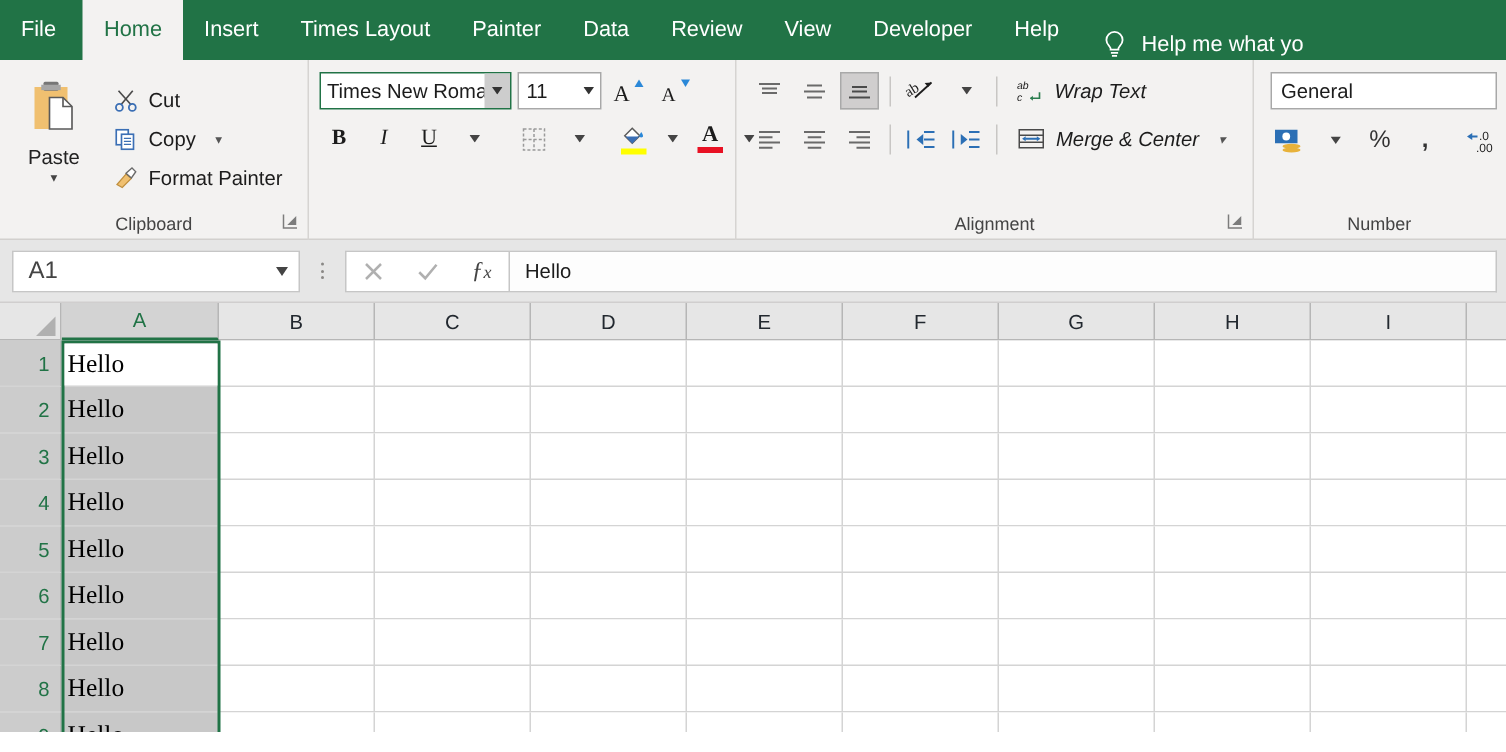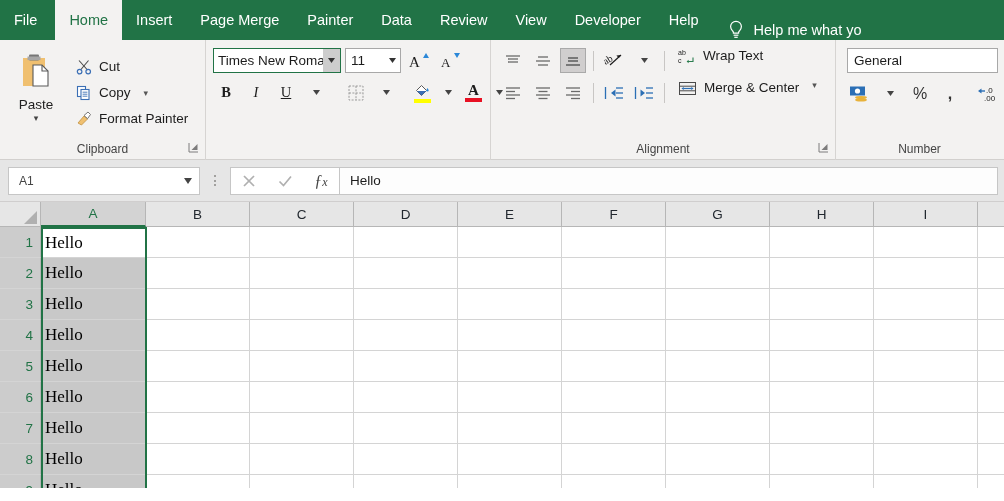--- a/index.html
+++ b/index.html
@@ -139,23 +139,23 @@
   .btn.sel { background: #d0cece; border: 1px solid #a9a9a9; }
   .bi { font-size: 14.5px; font-family: "Liberation Serif", serif; }
   .sep { width: 1px; height: 20px; background: #c8c6c4; margin: 0 3px; }
   .fill-btn, .color-btn { display: flex; flex-direction: column; align-items: center; justify-content: center; width: 26px; height:25px; cursor:pointer;}
   .swatch { width: 17px; height: 4px; margin-top: 1px; }
 
   
   .g-align { width: 345px; }
   .al-rows { display: flex; flex-direction: column; gap: 5px; padding-left: 4px; }
   .wrap-item {
-    display: flex; align-items: flex-start; gap: 7px;
+    display: flex; align-items: center; gap: 7px;
     height: 26px; padding: 0 6px; font-size: 13.5px; color: #1c1c1c;
-    cursor: pointer; white-space: nowrap;
+    cursor: pointer; white-space: nowrap; font-style: italic;
   }
 
   
   .g-number { width: 168px; }
   .num-rows { display: flex; flex-direction: column; gap: 6px; padding-left: 6px; width:100%;}
   .numfmt-box {
     width: 152px; height: 25px;
     border: 1px solid #a8a8a8; background: #fff;
     display: flex; align-items: center;
   }
@@ -168,21 +168,21 @@
     display: flex; align-items: center;
     padding: 0 4px;
     border-bottom: 1px solid #d0cece;
   }
   .namebox {
     width: 192px; height: 28px;
     background: #ffffff; border: 1px solid #c6c6c6;
     display: flex; align-items: center;
     margin-left: 4px;
   }
-  .namebox-txt { flex: 1; font-size: 12px; color: #444; padding-left: 10px; }
+  .namebox-txt { flex: 1; font-size: 16px; color: #444; padding-left: 10px; }
   .namebox-drop { width: 22px; display: flex; align-items: center; justify-content: center; cursor: pointer; }
   .dots { width: 18px; display: flex; flex-direction: column; align-items: center; gap: 2.5px; margin: 0 6px; cursor: pointer;}
   .dot { width: 2px; height: 2px; background: #8a8886; border-radius: 50%; }
   .fbtns { display: flex; height: 28px; background: #ffffff; border: 1px solid #c6c6c6; }
   .fbtn { width: 36px; display: flex; align-items: center; justify-content: center; cursor: pointer; }
   .fbar-input {
     flex: 1; height: 28px; background: #fdfdfd;
     border: 1px solid #c6c6c6; border-left: none;
     display: flex; align-items: center;
     font-size: 13.5px; color: #1c1c1c; padding-left: 10px;
@@ -251,21 +251,21 @@
       <div class="tab first">
         <span>File</span>
       </div>
       <div class="tab active">
         <span>Home</span>
       </div>
       <div class="tab">
         <span>Insert</span>
       </div>
       <div class="tab">
-        <span>Page Merge</span>
+        <span>Times Layout</span>
       </div>
       <div class="tab">
         <span>Painter</span>
       </div>
       <div class="tab">
         <span>Data</span>
       </div>
       <div class="tab">
         <span>Review</span>
       </div>

